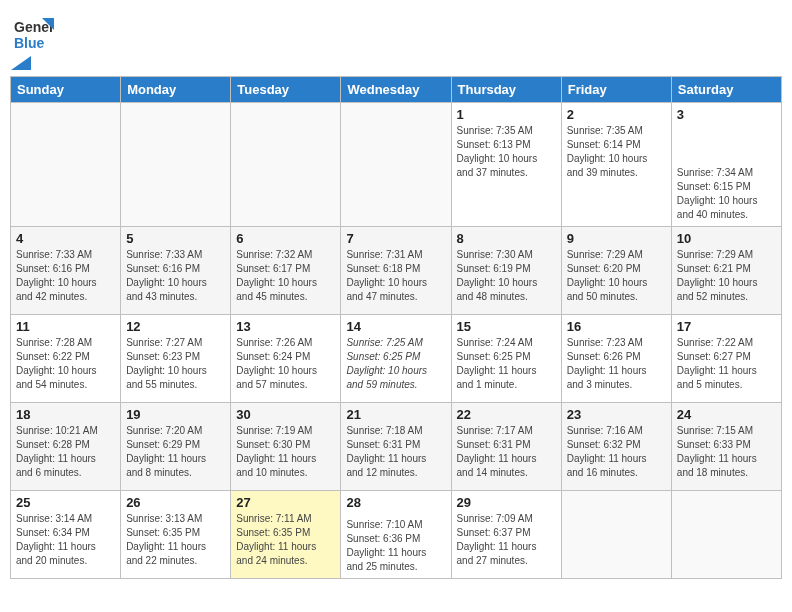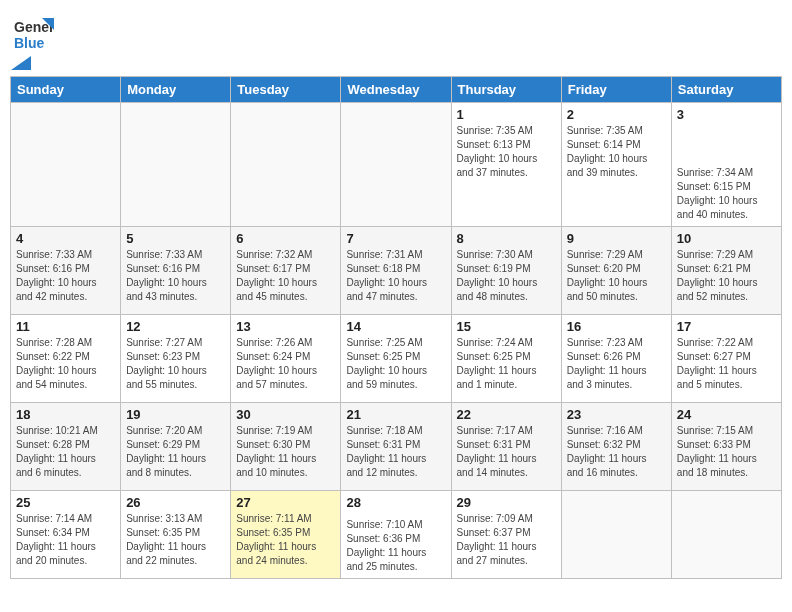--- a/index.html
+++ b/index.html
@@ -212,21 +212,21 @@
 Daylight: 10 hours and 55 minutes.</div>
         </td>
         <td style="background: rgb(255, 255, 255);">
           <span class="day-number">13</span>
           <div class="day-info" style="white-space: pre-line;">Sunrise: 7:26 AM
 Sunset: 6:24 PM
 Daylight: 10 hours and 57 minutes.</div>
         </td>
         <td style="background: rgb(255, 255, 255);">
           <span class="day-number">14</span>
-          <div class="day-info" style="white-space: pre-line;">Sunrise: 7:25 AM
+          <div class="day-info" style="white-space: pre-line; font-style: italic;">Sunrise: 7:25 AM
 Sunset: 6:25 PM
 Daylight: 10 hours and 59 minutes.</div>
         </td>
         <td style="background: rgb(255, 255, 255);">
           <span class="day-number">15</span>
           <div class="day-info" style="white-space: pre-line;">Sunrise: 7:24 AM
 Sunset: 6:25 PM
 Daylight: 11 hours and 1 minute.</div>
         </td>
         <td style="background: rgb(255, 255, 255);">
@@ -282,21 +282,21 @@
         <td style="background: rgb(245, 245, 245);">
           <span class="day-number">24</span>
           <div class="day-info" style="white-space: pre-line;">Sunrise: 7:15 AM
 Sunset: 6:33 PM
 Daylight: 11 hours and 18 minutes.</div>
         </td>
       </tr>
       <tr>
         <td style="background: rgb(255, 255, 255);">
           <span class="day-number">25</span>
-          <div class="day-info" style="white-space: pre-line;">Sunrise: 7:14 AM
+          <div class="day-info" style="white-space: pre-line;">Sunrise: 3:14 AM
 Sunset: 6:34 PM
 Daylight: 11 hours and 20 minutes.</div>
         </td>
         <td style="background: rgb(255, 255, 255);">
           <span class="day-number">26</span>
           <div class="day-info" style="white-space: pre-line;">Sunrise: 3:13 AM
 Sunset: 6:35 PM
 Daylight: 11 hours and 22 minutes.</div>
         </td>
         <td style="background: #fef9c3;">

